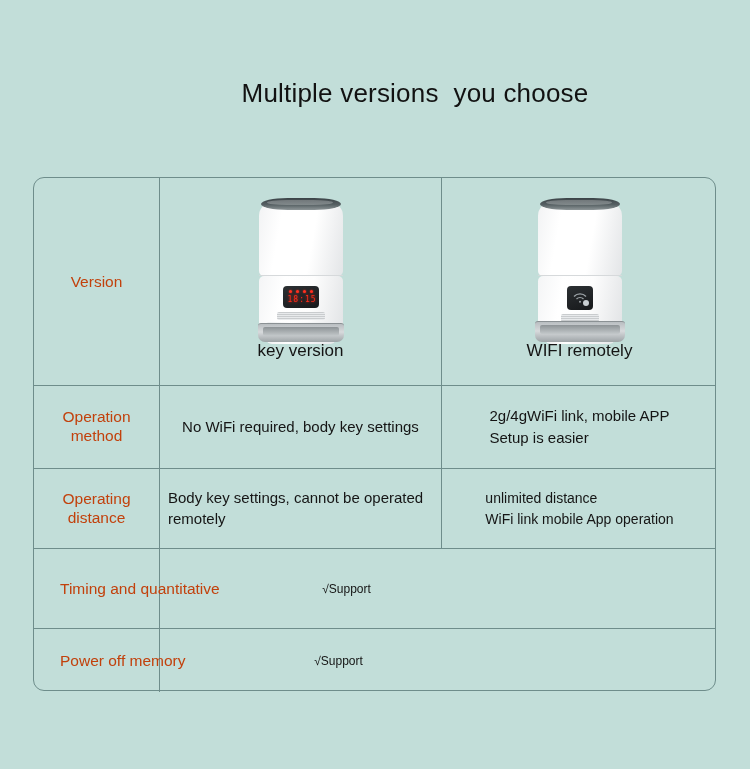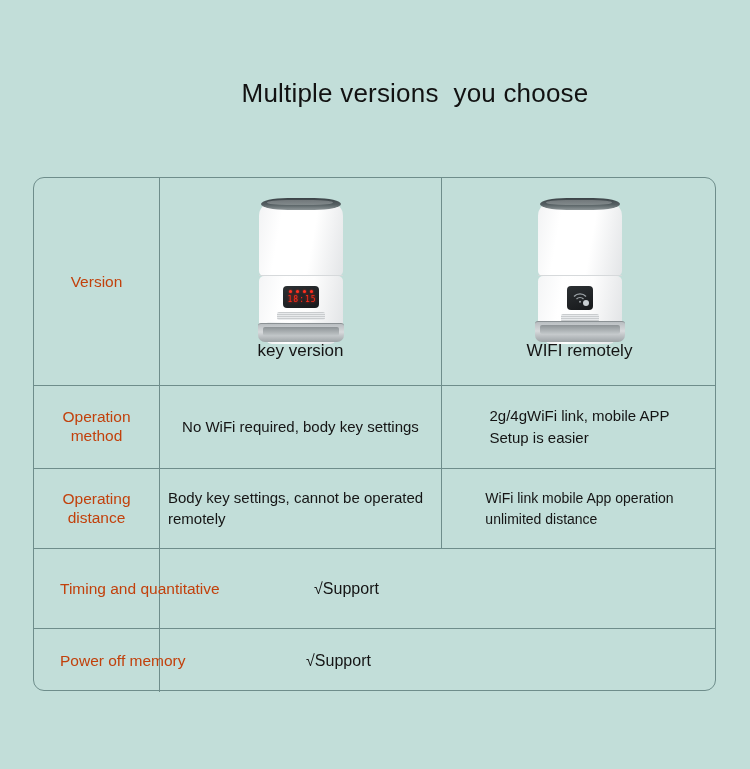--- a/index.html
+++ b/index.html
@@ -140,21 +140,21 @@
 
   .support-cell {
     position: absolute;
     left: 126px;
     top: 0;
     width: 557px;
     height: 100%;
     display: flex;
     align-items: center;
     justify-content: center;
-    font-size: 16px;
+    font-size: 12px;
     color: #141414;
     box-sizing: border-box;
   }
   .support-cell.shift-left { justify-content: center; padding-right: 184px; }
   .support-cell.shift-left2 { justify-content: center; padding-right: 200px; }
 
   
   .version-col {
     position: absolute;
     top: 0;
@@ -428,22 +428,22 @@
         <div>distance</div>
       </div>
     </div>
 
     <div class="cell-a left-text">
       <span class="txt-sm">Body key settings, cannot be operated remotely</span>
     </div>
 
     <div class="cell-b">
       <div class="txt-sm" style="font-size:14px;line-height:1.5;">
+        <div>unlimited distance</div>
         <div>WiFi link mobile App operation</div>
-        <div>unlimited distance</div>
       </div>
     </div>
   </div>
 
   <div class="table-row row-timing">
     <div class="vdiv-left"></div>
 
     <div class="cell-label overflow">Timing and quantitative</div>
 
     <div class="support-cell shift-left">√Support</div>

